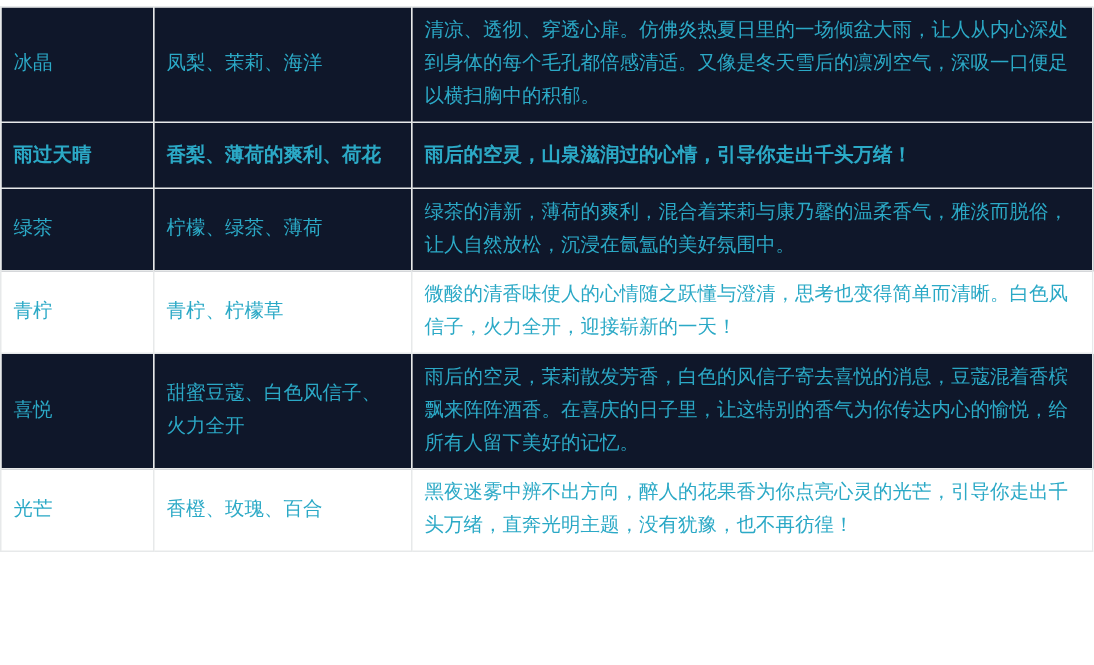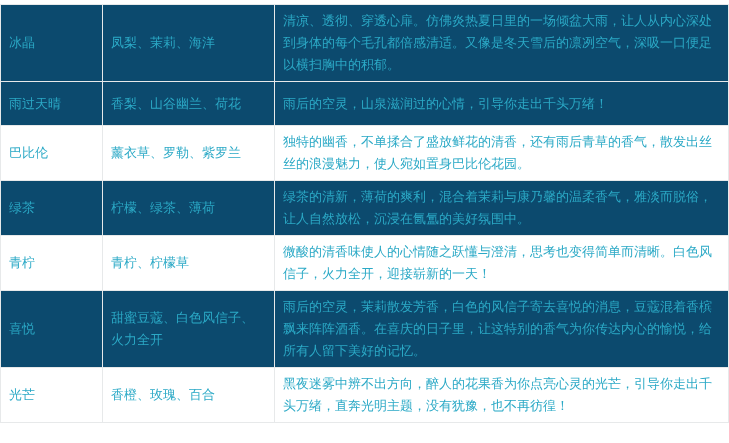--- a/index.html
+++ b/index.html
@@ -27,46 +27,41 @@
     border: 1px solid #e7e9ea;
     font-size: 13px;
     line-height: 22px;
     color: #2ba9c6;
     vertical-align: middle;
     padding: 5px 8px;
     word-break: break-all;
     background: #ffffff;
   }
   table.fragrance tr.alt td {
-    background: #0c4a6e;
+    background: #0f172a;
   }
   td.c-name  { width: 85px;  }
   td.c-notes { width: 155px; }
   td.c-desc  { width: auto; padding-right: 10px; }
 </style>
 </head>
 <body>
 
 <div class="table-wrap">
   <table class="fragrance">
     <tbody>
         <tr class="alt" style="height: 56px;">
     <td class="c-name">冰晶</td>
     <td class="c-notes">凤梨、茉莉、海洋</td>
     <td class="c-desc">清凉、透彻、穿透心扉。仿佛炎热夏日里的一场倾盆大雨，让人从内心深处到身体的每个毛孔都倍感清适。又像是冬天雪后的凛冽空气，深吸一口便足以横扫胸中的积郁。</td>
   </tr>
-        <tr class="alt" style="height: 44px;">
+        <tr class="alt" style="height: 44px; font-weight: bold;">
     <td class="c-name">雨过天晴</td>
-    <td class="c-notes">香梨、山谷幽兰、荷花</td>
+    <td class="c-notes">香梨、薄荷的爽利、荷花</td>
     <td class="c-desc">雨后的空灵，山泉滋润过的心情，引导你走出千头万绪！</td>
-  </tr>
-        <tr style="height: 54px;">
-    <td class="c-name">巴比伦</td>
-    <td class="c-notes">薰衣草、罗勒、紫罗兰</td>
-    <td class="c-desc">独特的幽香，不单揉合了盛放鲜花的清香，还有雨后青草的香气，散发出丝丝的浪漫魅力，使人宛如置身巴比伦花园。</td>
   </tr>
         <tr class="alt" style="height: 53px;">
     <td class="c-name">绿茶</td>
     <td class="c-notes">柠檬、绿茶、薄荷</td>
     <td class="c-desc">绿茶的清新，薄荷的爽利，混合着茉莉与康乃馨的温柔香气，雅淡而脱俗，让人自然放松，沉浸在氤氲的美好氛围中。</td>
   </tr>
         <tr style="height: 51px;">
     <td class="c-name">青柠</td>
     <td class="c-notes">青柠、柠檬草</td>
     <td class="c-desc">微酸的清香味使人的心情随之跃懂与澄清，思考也变得简单而清晰。白色风信子，火力全开，迎接崭新的一天！</td>

